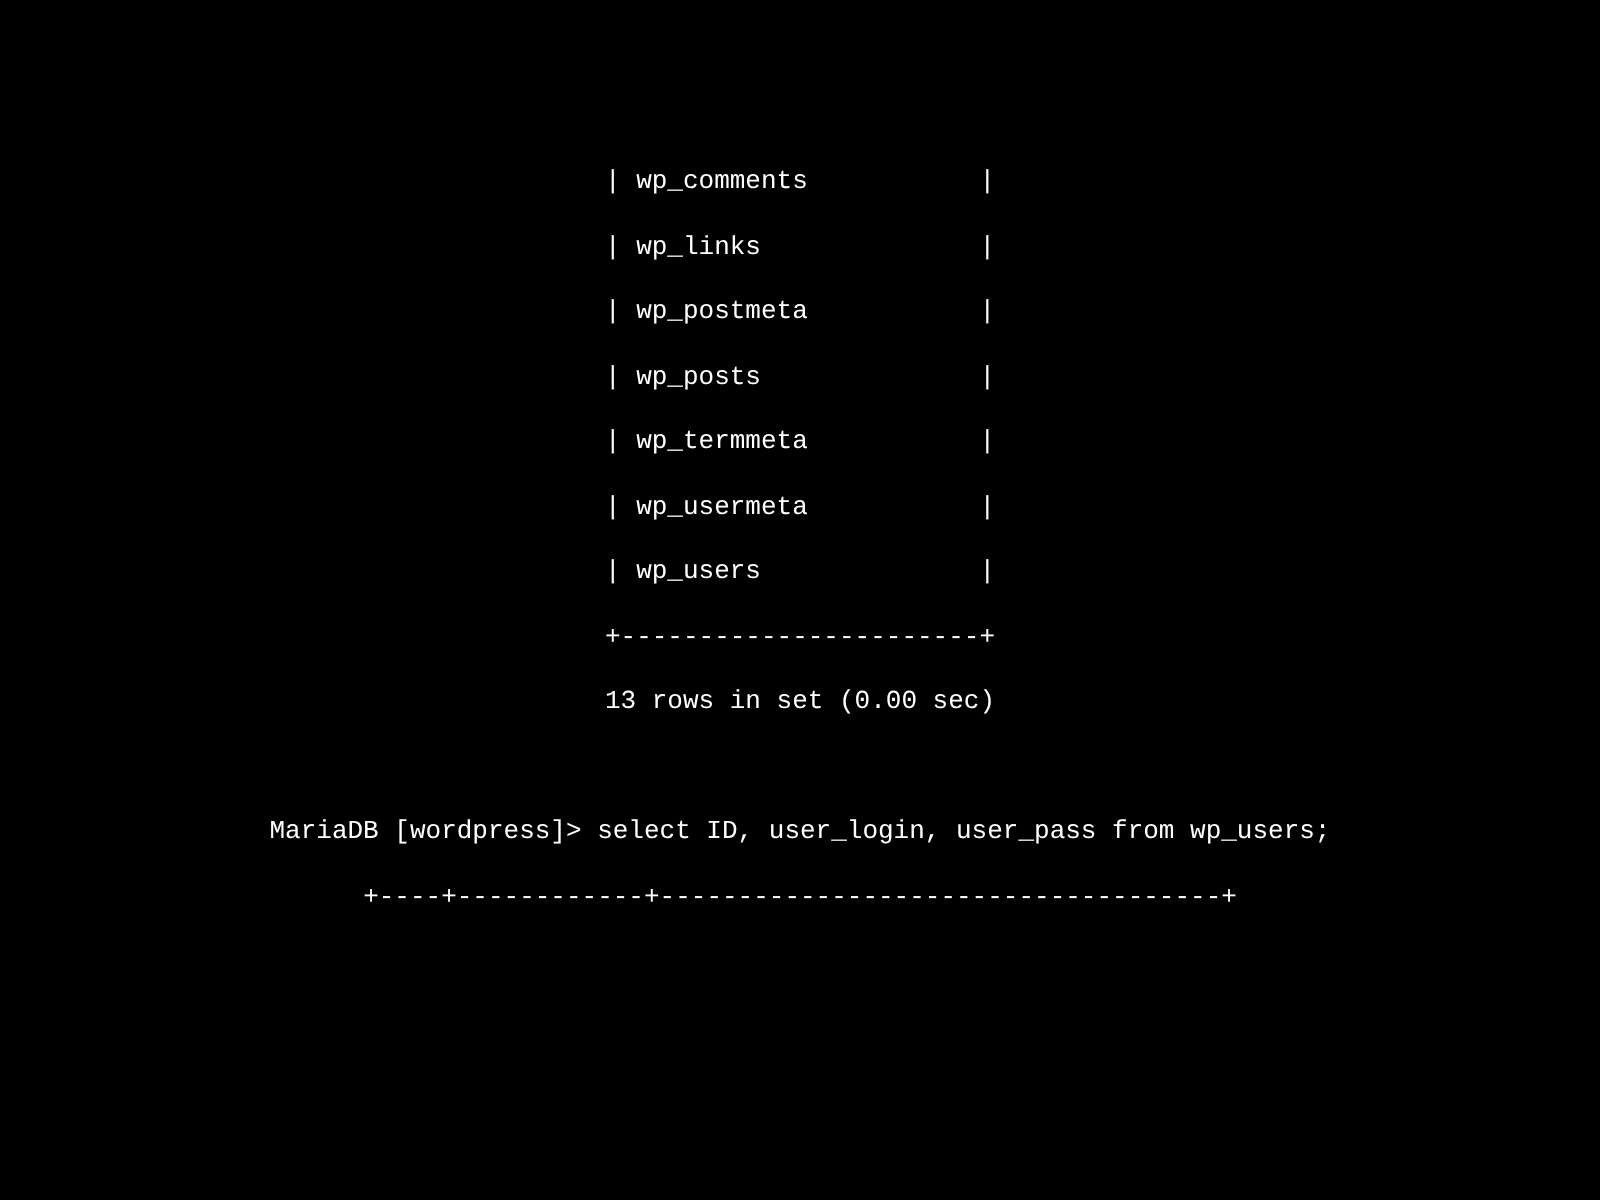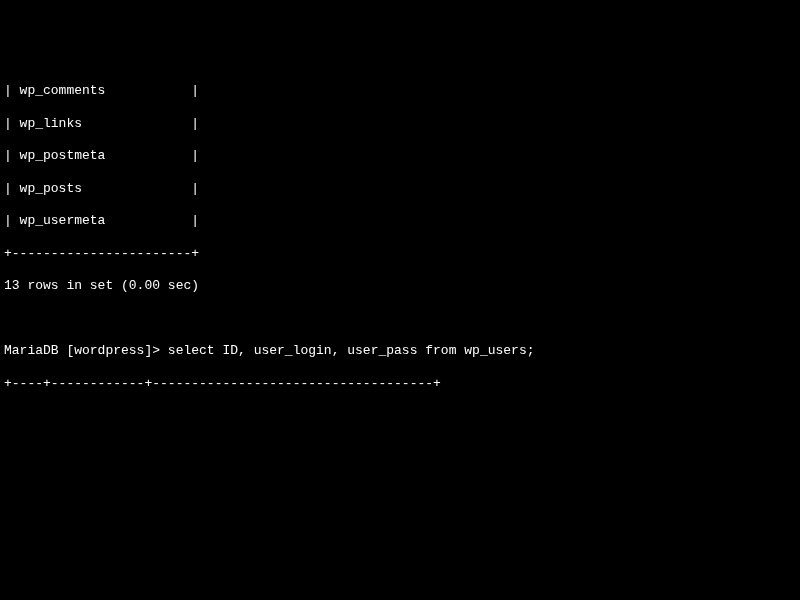--- a/index.html
+++ b/index.html
@@ -8,33 +8,35 @@
       color: #fff;
       font-family: "Courier New", monospace;
       font-size: 13px;
       line-height: 1.25;
       width: 800px;
       height: 600px;
       overflow: hidden;
       padding: 2px 4px;
       white-space: pre;
     }
-    .line { display: block; }
+    .line { display: block; text-align: center; }
   </style>
 </head>
 <body>
 
 
 
 <div>
 <span class="line">| wp_comments           |</span>
 <span class="line">| wp_links              |</span>
 <span class="line">| wp_postmeta           |</span>
 <span class="line">| wp_posts              |</span>
+<span class="line">| wp_termmeta           |</span>
 <span class="line">| wp_usermeta           |</span>
+<span class="line">| wp_users              |</span>
 <span class="line">+-----------------------+</span>
 <span class="line">13 rows in set (0.00 sec)</span>
 <span class="line"> </span>
 <span class="line"><span>MariaDB [wordpress]&gt; </span><span>select ID, user_login, user_pass from wp_users;</span></span>
 <span class="line">+----+------------+------------------------------------+</span>
 
 
 
 
 

